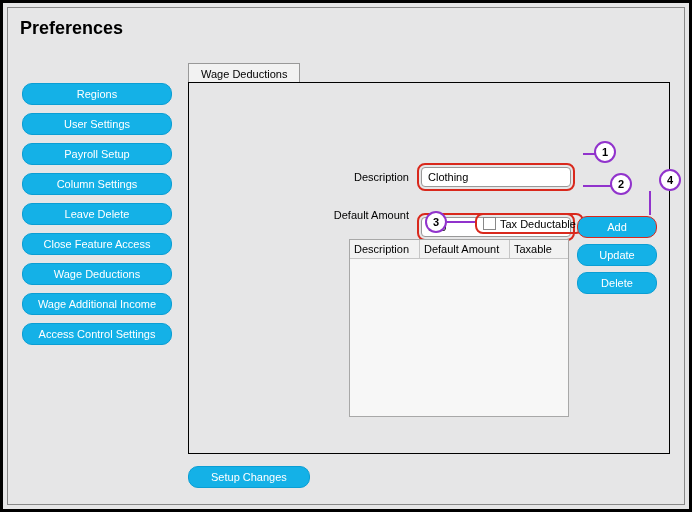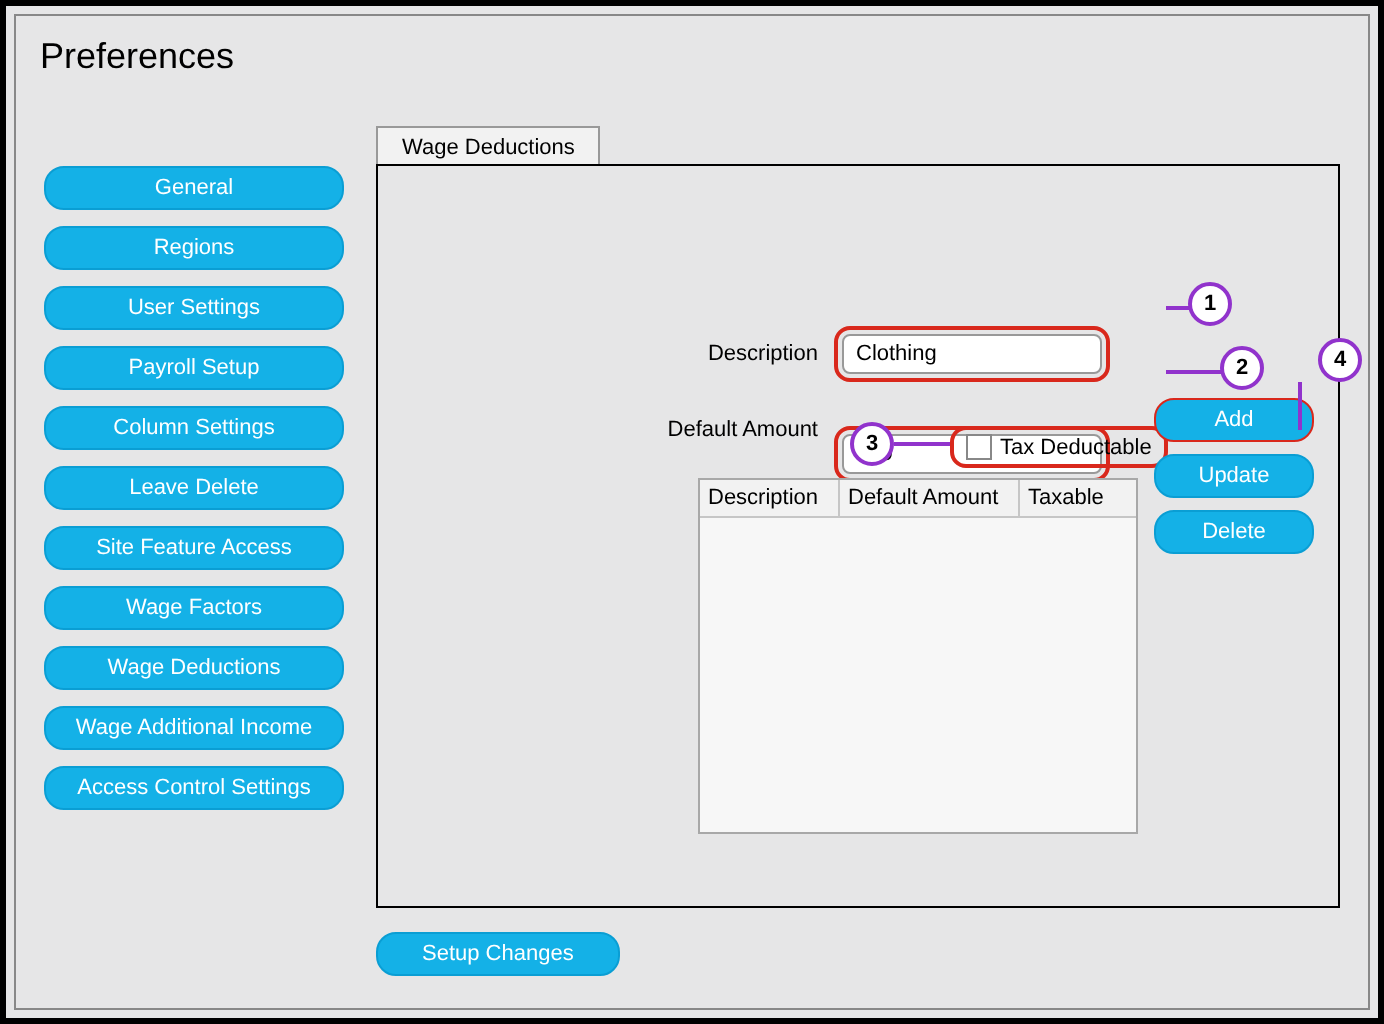--- a/index.html
+++ b/index.html
@@ -1,56 +1,54 @@
 <!DOCTYPE html>
 <html><head>
 <meta charset="utf-8">
 <style>
 * { box-sizing: border-box; margin: 0; padding: 0; }
 body { font-family: Arial, sans-serif; background: #fff; }
 .outer { width: 692px; height: 512px; border: 3px solid #000; position: relative; background: #e6e6e7; }
 .inner { position: absolute; inset: 4px; border: 1px solid #888; background: #e6e6e7; }
-.title { font-weight: normal; font-size: 18px; padding: 10px 0 0 12px; }
+.title { font-weight: bold; font-size: 18px; padding: 10px 0 0 12px; }
 .sidebar { position: absolute; left: 14px; top: 75px; width: 150px; display: flex; flex-direction: column; gap: 8px; }
 .nav-btn { background: #14b1e7; color: #fff; border: 1px solid #0a9ed4; border-radius: 10px; font-size: 11px; padding: 4px 6px; text-align: center; cursor: pointer; }
 .tab-strip { position: absolute; left: 180px; top: 55px; }
 .tab { background: #f2f2f2; border: 1px solid #999; border-bottom: none; padding: 4px 12px; font-size: 11px; display: inline-block; }
 .panel { position: absolute; left: 180px; top: 74px; right: 14px; height: 372px; border: 1px solid #000; background: #e6e6e7; }
 .form-row { position: absolute; display: flex; align-items: center; font-size: 11px; }
 .form-row .lbl { text-align: right; margin-right: 8px; }
-.txt { background: #fff; border: 1px solid #999; border-radius: 4px; padding: 3px 6px; font-size: 11px; width: 130px; }
+.txt { background: #fff; border: 1px solid #999; border-radius: 4px; padding: 3px 6px; font-size: 11px; width: 150px; }
 .hi-red { border: 2px solid #d9281c; border-radius: 8px; }
 .chk-wrap { display: inline-flex; align-items: center; gap: 4px; }
 .chk { width: 13px; height: 13px; border: 1px solid #888; background: #fff; display: inline-block; }
 .btn-side { width: 80px; background: #14b1e7; color: #fff; border: 1px solid #0a9ed4; border-radius: 10px; font-size: 11px; padding: 4px 0; text-align: center; cursor: pointer; }
-.btn-col { position: absolute; right: 12px; top: 116px; display: flex; flex-direction: column; gap: 6px; }
+.btn-col { position: absolute; right: 12px; top: 133px; display: flex; flex-direction: column; gap: 6px; }
 .table-box { position: absolute; left: 160px; top: 156px; width: 220px; height: 178px; border: 1px solid #a8a8a8; background: #f7f7f7; }
 .tbl-head { display: flex; background: #f2f2f2; border-bottom: 1px solid #c6c6c6; font-size: 11px; }
 .tbl-head > div { padding: 3px 4px; border-right: 1px solid #c6c6c6; }
 .callout { position: absolute; border: 2px solid #9133cc; border-radius: 11px; width: 22px; height: 22px; display: flex; align-items: center; justify-content: center; font-size: 11px; font-weight: bold; background: #fff; }
 .callout-line { position: absolute; border-top: 2px solid #9133cc; }
 .bottom-btns { position: absolute; left: 180px; top: 458px; display: flex; gap: 18px; }
 .bottom-btns .nav-btn { width: auto; padding: 4px 22px; }
 </style>
 </head>
 <body>
 
 <div class="outer">
   <div class="inner">
     <div class="title">Preferences</div>
 
     <div class="sidebar">
-      <div class="nav-btn">General</div>
       <div class="nav-btn">Regions</div>
       <div class="nav-btn">User Settings</div>
       <div class="nav-btn">Payroll Setup</div>
       <div class="nav-btn">Column Settings</div>
       <div class="nav-btn">Leave Delete</div>
-      <div class="nav-btn">Site Feature Access</div>
-      <div class="nav-btn">Wage Factors</div>
+      <div class="nav-btn">Close Feature Access</div>
       <div class="nav-btn">Wage Deductions</div>
       <div class="nav-btn">Wage Additional Income</div>
       <div class="nav-btn">Access Control Settings</div>
     </div>
 
     <div class="tab-strip">
       <div class="tab">Wage Deductions</div>
     </div>
 
     <div class="panel">

